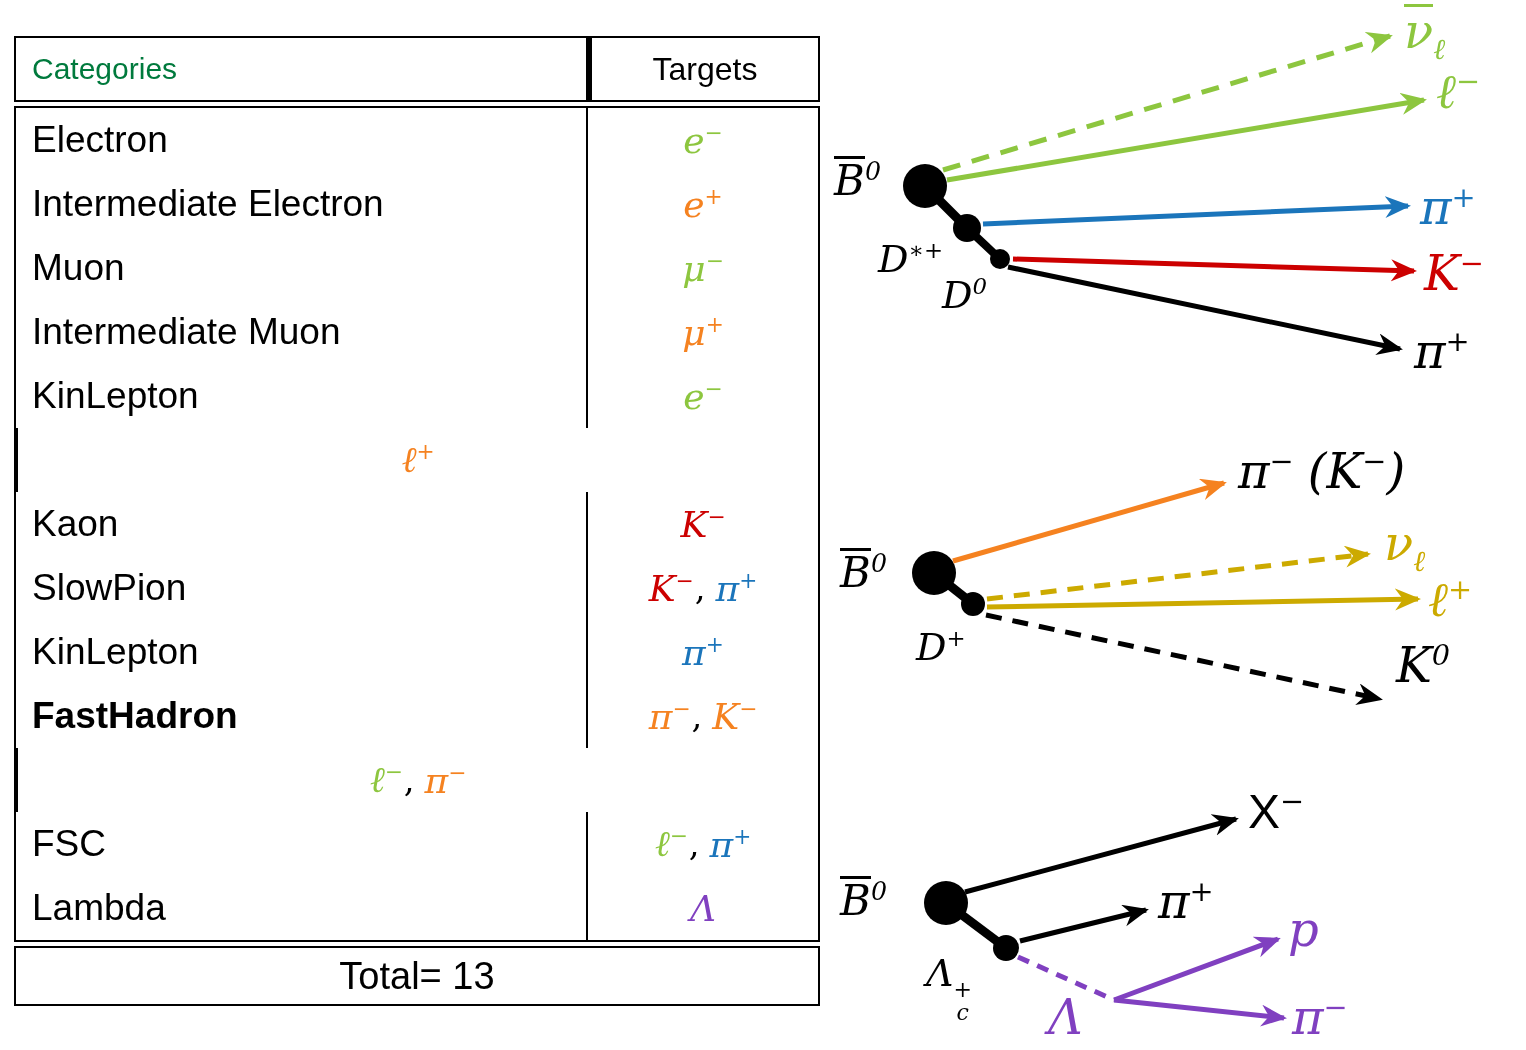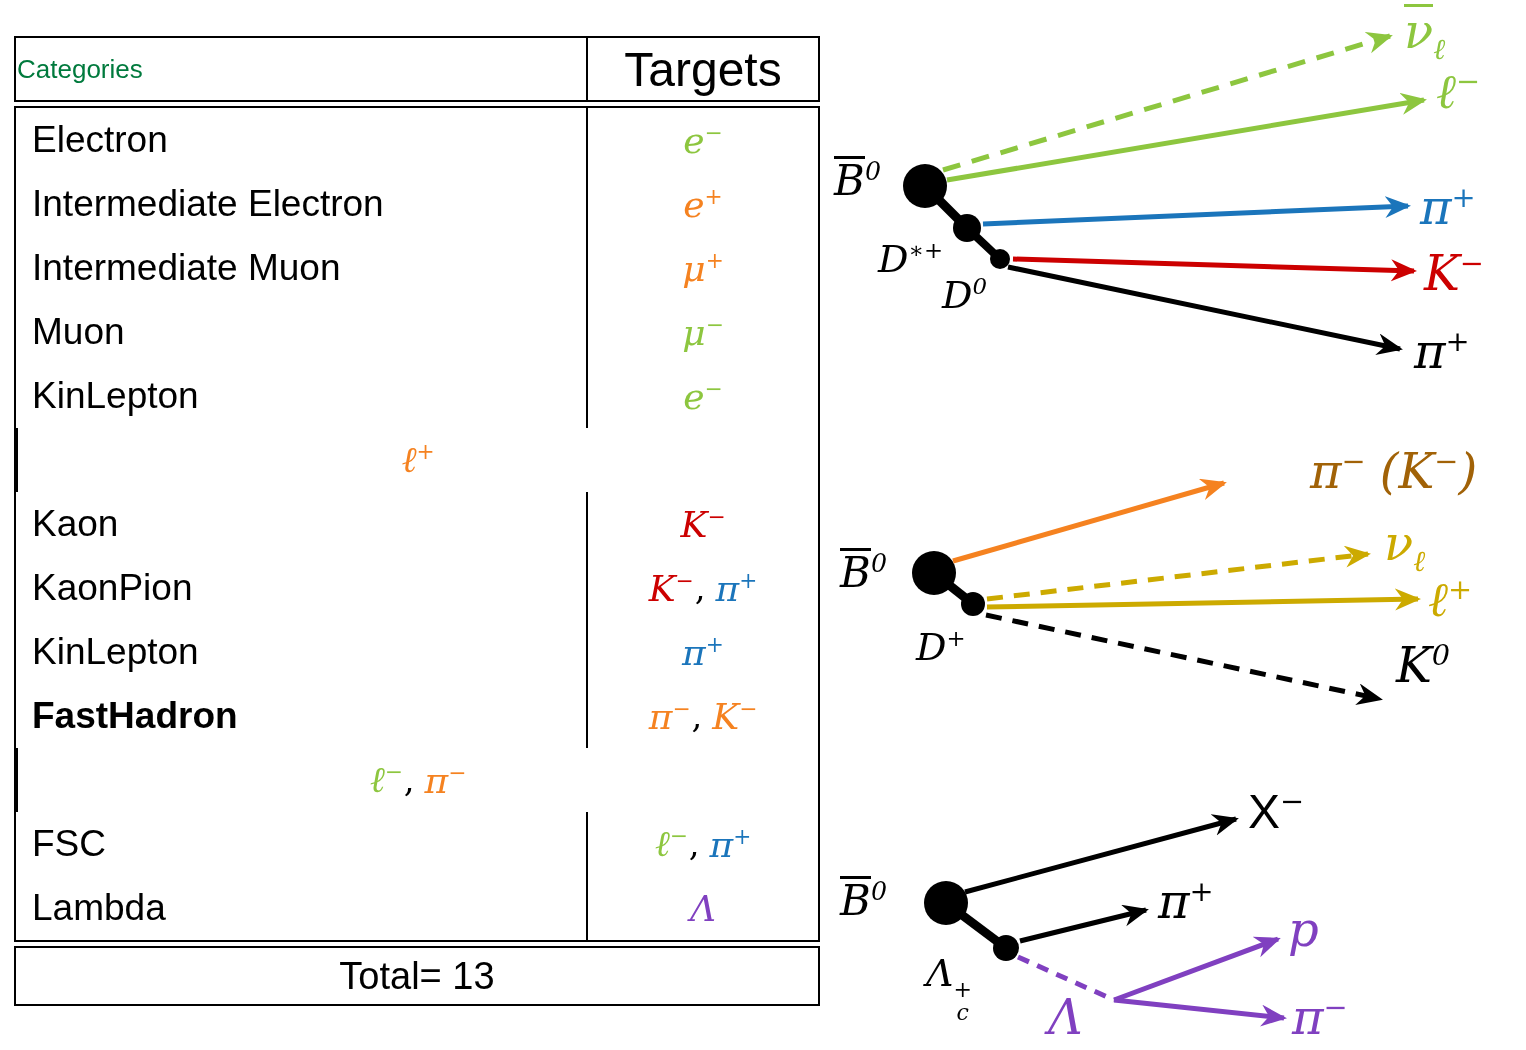--- a/index.html
+++ b/index.html
@@ -7,22 +7,22 @@
     position:relative; width:1526px; height:1050px; overflow:hidden;
     background:#ffffff; font-family:"Liberation Sans", sans-serif; color:#000;
   }
 
   
   .box { position:absolute; left:14px; width:806px; border:2px solid #000; box-sizing:border-box; background:#fff; }
   .header-box { top:36px; height:66px; display:flex; }
   .body-box   { top:106px; height:836px; }
   .total-box  { top:946px; height:60px; display:flex; align-items:center; justify-content:center; font-size:38px; }
 
-  .hcat { width:570px; box-sizing:border-box; padding-left:1px; display:flex; align-items:center; font-size:26px; }
-  .htgt { flex:1; border-left:2px solid #000000; display:flex; align-items:center; justify-content:center; font-size:48px; }
+  .hcat { width:570px; box-sizing:border-box; padding-left:16px; display:flex; align-items:center; font-size:30px; }
+  .htgt { flex:1; border-left:6px solid #000000; display:flex; align-items:center; justify-content:center; font-size:32px; }
 
   .trow { display:flex; height:64px; }
   .cat  { width:570px; box-sizing:border-box; padding-left:16px; display:flex; align-items:center; font-size:37px; }
   .tgt  { flex:1; border-left:2px solid #000; display:flex; align-items:center; justify-content:center; font-size:36px; }
   .bold .cat { font-weight:bold; }
 
   .particle { font-family:"DejaVu Serif", serif; font-style:italic; white-space:nowrap; }
   .particle sup, .plabel sup { font-size:60%; vertical-align:super; line-height:0; }
   .particle sub, .plabel sub { font-size:60%; vertical-align:sub; line-height:0; }
   .sep { font-family:"DejaVu Serif", serif; margin:0 10px 0 1px; color:#000; font-size:34px; }
@@ -60,55 +60,55 @@
     </div>
 
     <div class="trow">
       <div class="cat">Intermediate Electron</div>
       <div class="tgt">
         <span class="particle" style="color: rgb(245, 130, 32);"><span>e</span><sup>+</sup></span>
       </div>
     </div>
 
     <div class="trow">
+      <div class="cat">Muon</div>
+      <div class="tgt">
+        <span class="particle" style="color: rgb(141, 198, 63);"><span>μ</span><sup>−</sup></span>
+      </div>
+    </div>
+
+    <div class="trow">
       <div class="cat">Intermediate Muon</div>
       <div class="tgt">
         <span class="particle" style="color: rgb(245, 130, 32);"><span>μ</span><sup>+</sup></span>
       </div>
     </div>
 
     <div class="trow">
-      <div class="cat">Muon</div>
-      <div class="tgt">
-        <span class="particle" style="color: rgb(141, 198, 63);"><span>μ</span><sup>−</sup></span>
-      </div>
-    </div>
-
-    <div class="trow">
       <div class="cat">KinLepton</div>
       <div class="tgt">
         <span class="particle" style="color: rgb(141, 198, 63);"><span>e</span><sup>−</sup></span>
       </div>
     </div>
 
     <div class="trow">
       <div class="tgt">
         <span class="particle" style="color: rgb(245, 130, 32);"><span>ℓ</span><sup>+</sup></span>
       </div>
     </div>
 
     <div class="trow">
       <div class="cat">Kaon</div>
       <div class="tgt">
         <span class="particle" style="color: rgb(204, 0, 0);"><span>K</span><sup>−</sup></span>
       </div>
     </div>
 
     <div class="trow">
-      <div class="cat">KaonPion</div>
+      <div class="cat">SlowPion</div>
       <div class="tgt">
         <span class="particle" style="color: rgb(204, 0, 0);"><span>K</span><sup>−</sup></span>
           <span class="sep">,</span>
           <span class="particle" style="color: rgb(27, 117, 187);"><span>π</span><sup>+</sup></span>
       </div>
     </div>
 
     <div class="trow">
       <div class="cat">KinLepton</div>
       <div class="tgt">
@@ -233,21 +233,21 @@
   <div class="plabel" style="left:1414px;top:326px">
     <span>π</span><sup>+</sup>
   </div>
 
   <div class="plabel parent" style="left:840px;top:548px">
     <span class="ovl">B</span><sup>0</sup>
   </div>
   <div class="plabel small" style="left:916px;top:628px">
     <span>D</span><sup>+</sup>
   </div>
-  <div class="plabel" style="left: 1310px; top: 446px; color: #a16207;">
+  <div class="plabel" style="left: 1238px; top: 446px; color: #000000;">
     <span>π</span><sup>−</sup><span class="paren">(</span><span>K</span><sup>−</sup><span>)</span>
   </div>
   <div class="plabel" style="left: 1384px; top: 518px; color: rgb(204, 170, 0);">
     <span>ν</span><sub>ℓ</sub>
   </div>
   <div class="plabel" style="left: 1428px; top: 574px; color: rgb(204, 170, 0);">
     <span>ℓ</span><sup>+</sup>
   </div>
   <div class="plabel" style="left:1396px;top:640px">
     <span>K</span><sup>0</sup>

